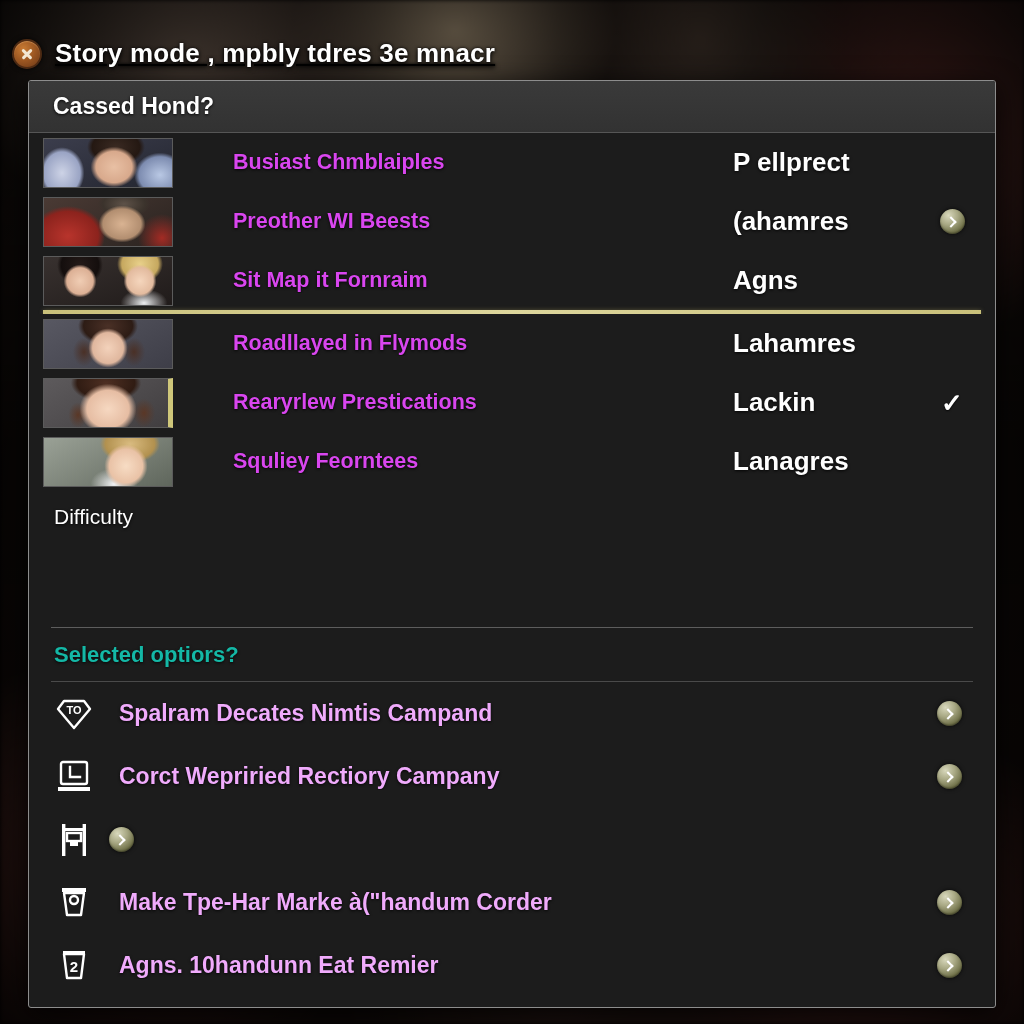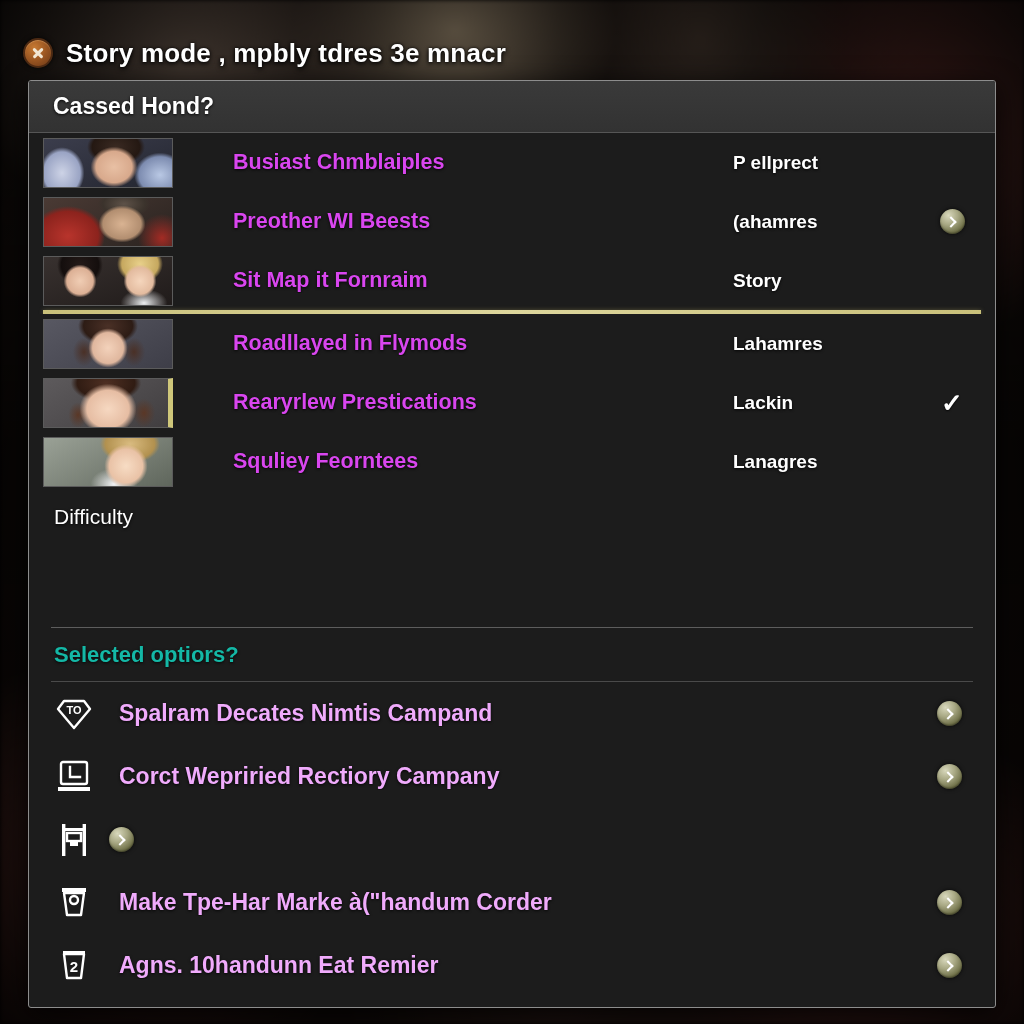--- a/index.html
+++ b/index.html
@@ -28,23 +28,24 @@
     filter: blur(2px);
   }
   #bg-vignette {
     position: absolute; inset: 0;
     background: radial-gradient(ellipse 760px 700px at 50% 50%, rgba(0,0,0,0) 35%, rgba(0,0,0,.72) 100%);
   }
 
   
   #titlebar {
     position: absolute;
-    left: 23px; top: 38px;
-    display: flex; align-items: flex-start; gap: 13px;
+    left: 12px; top: 38px;
+    display: flex; align-items: flex-end; gap: 13px;
     z-index: 5;
+    text-decoration: underline;
   }
   #close-btn {
     width: 30px; height: 30px; border-radius: 50%;
     background: radial-gradient(circle at 36% 30%, #c77a33 0%, #9c5722 48%, #6a3716 100%);
     border: 2px solid #4d2a13;
     box-shadow: 0 0 5px rgba(0,0,0,.85), inset 0 1px 1px rgba(255,210,150,.35);
     position: relative; flex: none; cursor: pointer;
   }
   #close-btn::before, #close-btn::after {
     content: ""; position: absolute; left: 50%; top: 50%;
@@ -109,21 +110,21 @@
   .char-thumb.sel-right { border-right: 5px solid #cfc77a; }
   .char-label {
     flex: 1;
     color: #d946ef; font-size: 21.5px; font-weight: bold;
     padding-left: 60px;
     text-shadow: 0 1px 3px rgba(0,0,0,.85);
     white-space: nowrap; overflow: hidden;
   }
   .char-value {
     width: 190px; flex: none;
-    color: #ffffff; font-size: 19px; font-weight: bold;
+    color: #ffffff; font-size: 26px; font-weight: bold;
     text-shadow: 0 1px 3px rgba(0,0,0,.85);
     white-space: nowrap;
   }
   .char-end {
     width: 58px; flex: none;
     display: flex; align-items: center; justify-content: center;
   }
 
   
   .arrow-btn {
@@ -291,21 +292,21 @@
         <div class="char-end">
           <div class="arrow-btn"></div>
         </div>
       </div>
 
       <div class="char-row">
         <div class="char-thumb">
             <div class="pa pa3"></div>
           </div>
         <div class="char-label">Sit Map it Fornraim</div>
-        <div class="char-value">Story</div>
+        <div class="char-value">Agns</div>
         <div class="char-end"></div>
       </div>
     </div>
 
     <div id="yellow-sep"></div>
 
     <div id="char-list">
       <div class="char-row">
         <div class="char-thumb">
             <div class="pa pa4"></div>

